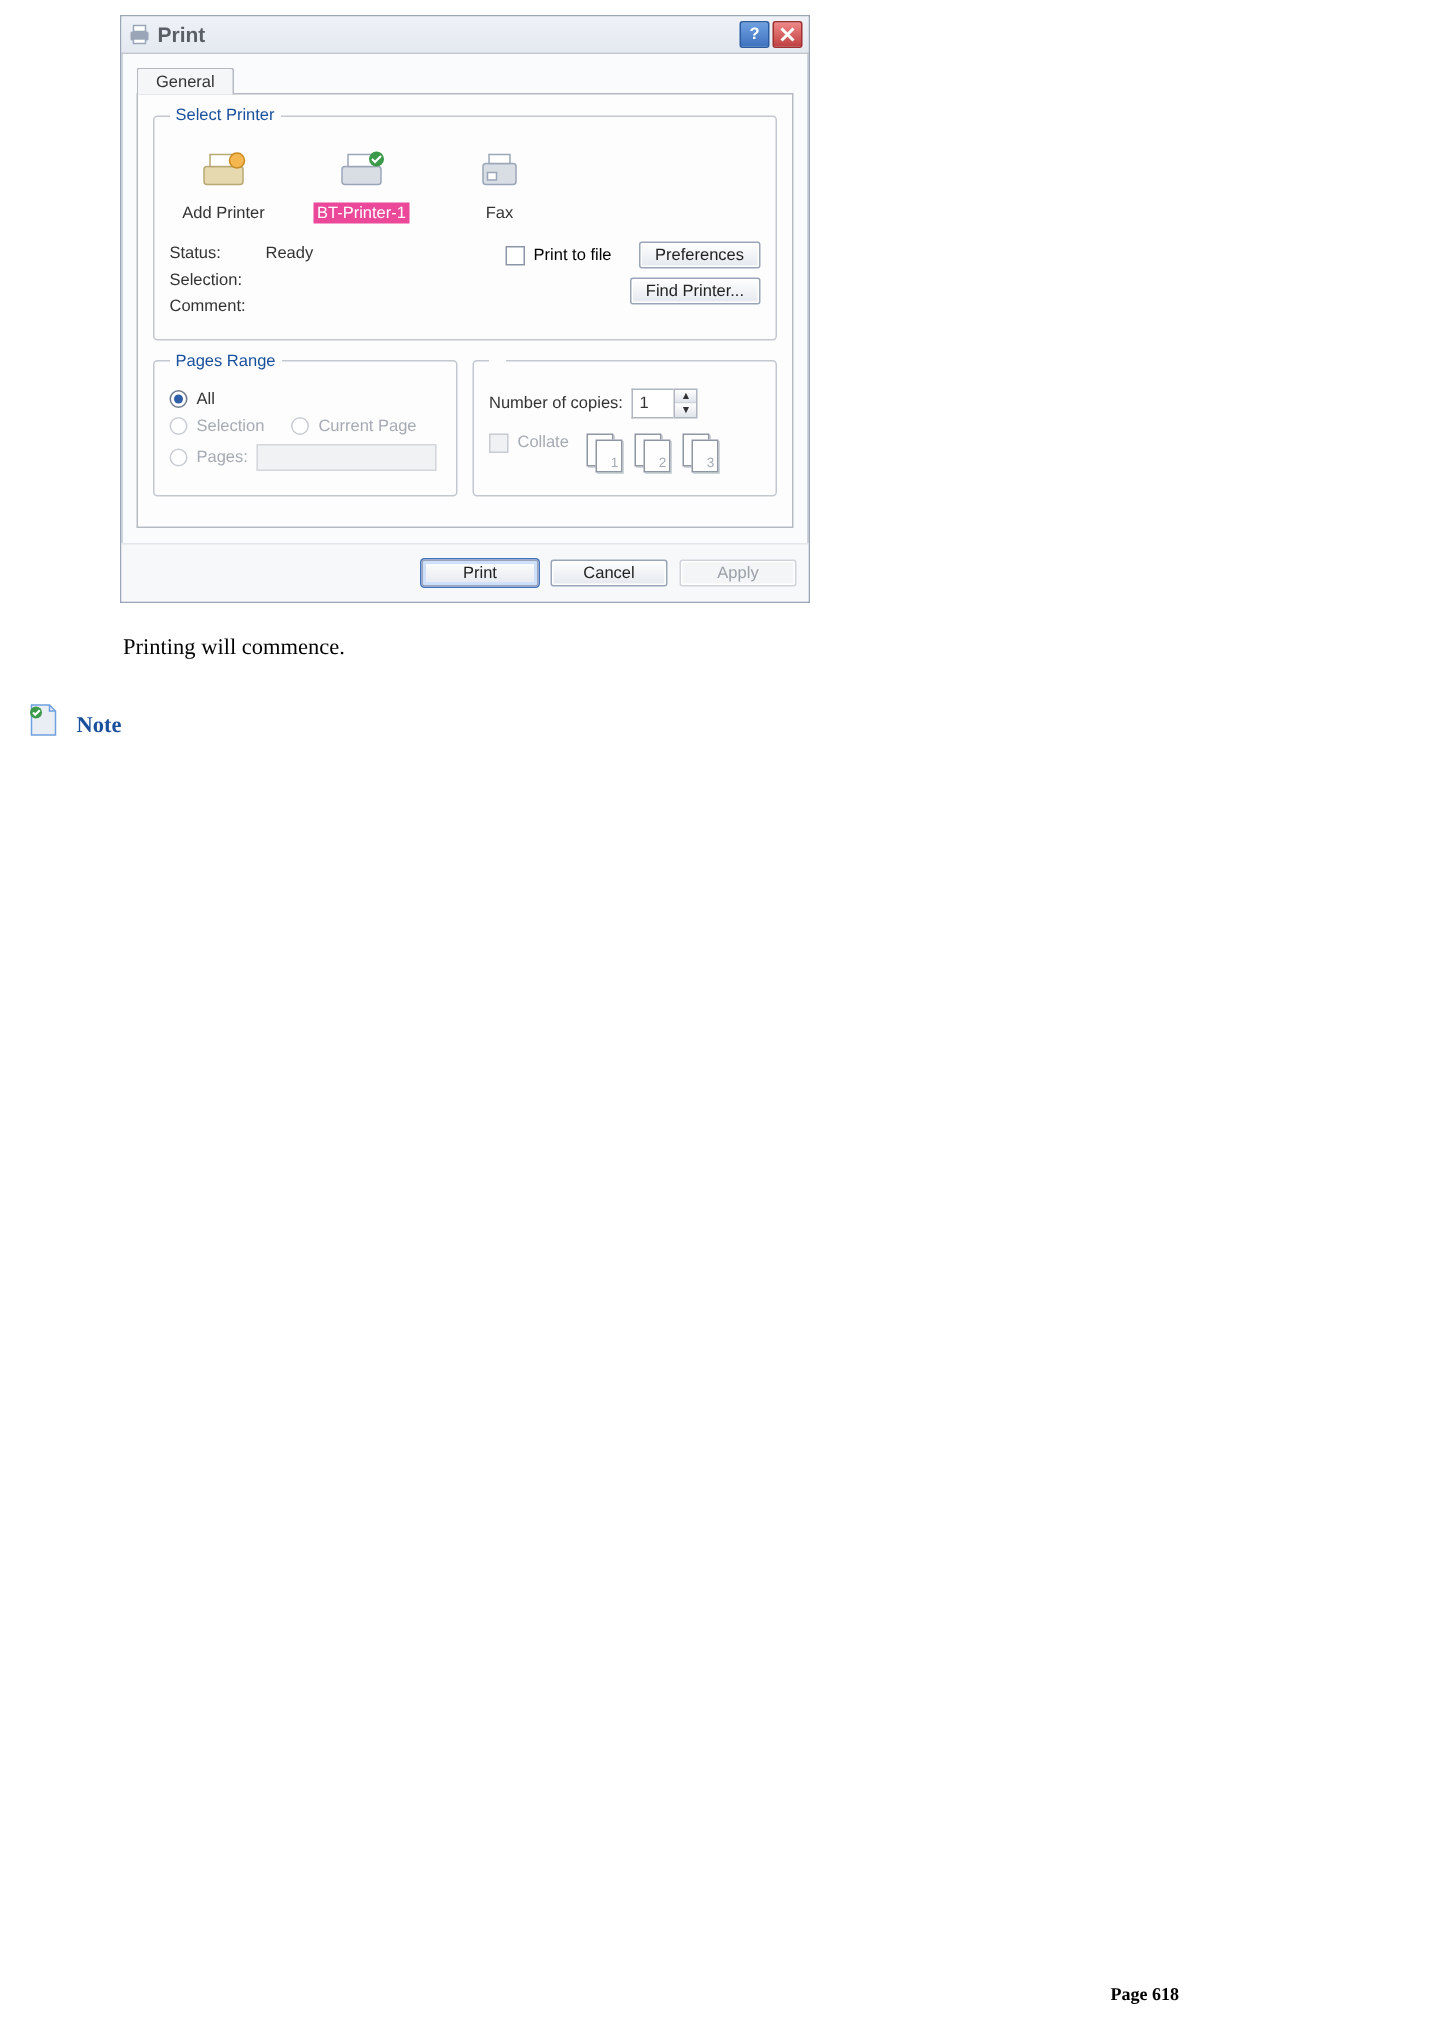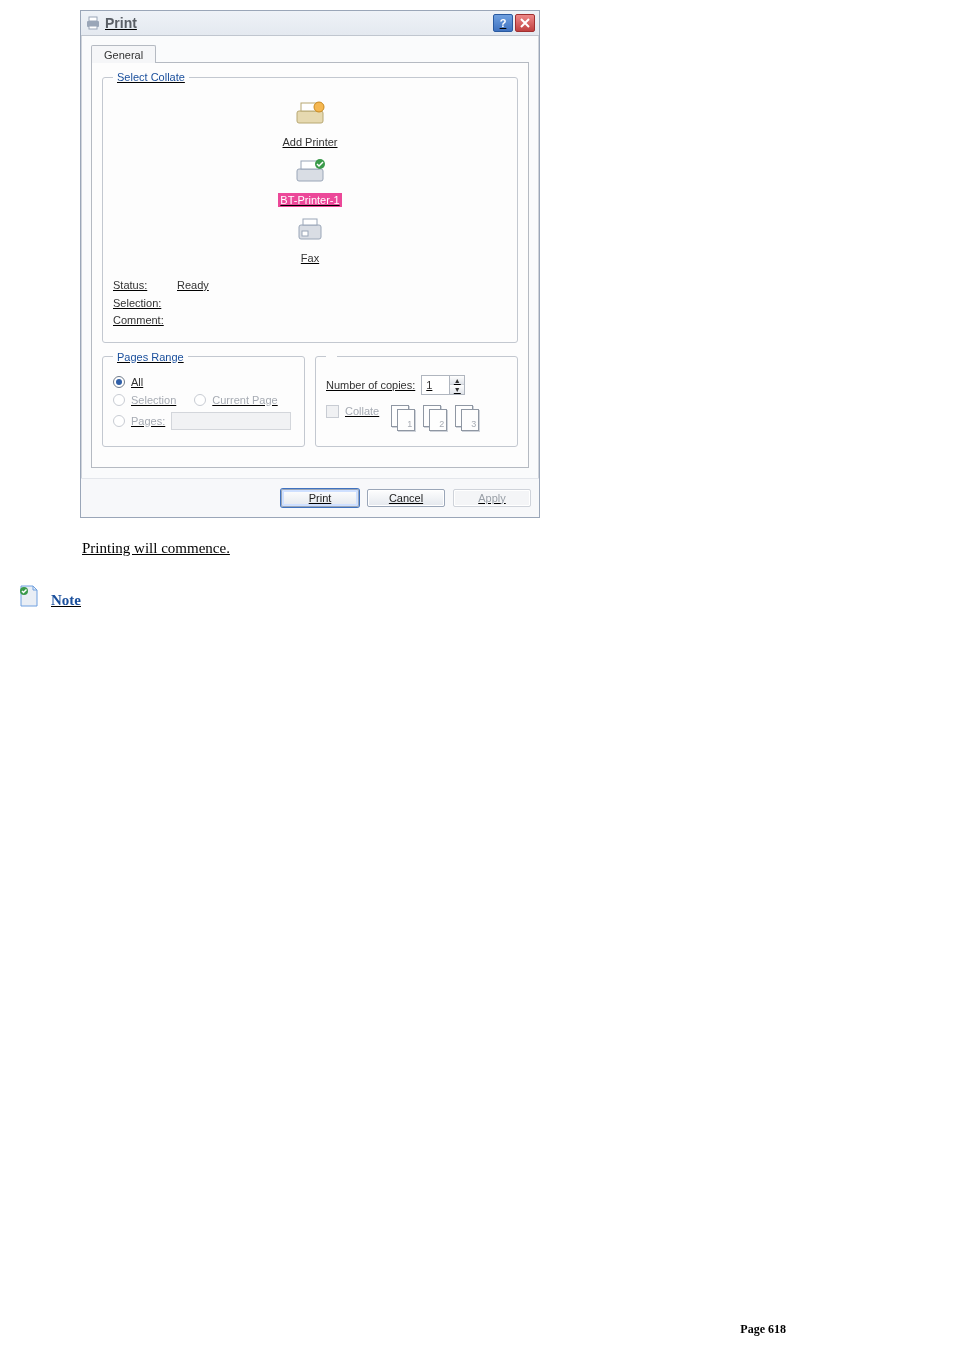--- a/index.html
+++ b/index.html
@@ -10,21 +10,20 @@
     padding: 0;
     background: #fff;
     color: #000;
     width: 954px;
   }
   .page {
     position: relative;
     width: 804px;
     min-height: 1351px;
     padding: 10px 10px 40px 10px;
-    text-decoration: underline;
   }
   
   .dialog {
     width: 460px;
     margin-left: 70px;
     font-family: Tahoma, Arial, sans-serif;
     font-size: 11px;
     border: 1px solid #9aa6b8;
     background: #fafbfc;
     box-shadow: 0 0 0 1px #d0d4db inset;
@@ -86,24 +85,23 @@
     margin: 0 0 8px 0;
     background: #fdfdfd;
   }
   fieldset.group > legend {
     color: #1a4f9c;
     font-size: 11px;
     padding: 0 4px;
   }
   .printer-row {
     display: flex;
-    gap: 8px;
-    align-items: center;
+    gap: 24px;
+    align-items: flex-end;
     padding: 6px 2px 8px 2px;
-    flex-direction: column;
   }
   .printer-item {
     display: flex;
     flex-direction: column;
     align-items: center;
     width: 68px;
     font-size: 11px;
     color: #333;
     text-align: center;
   }
@@ -268,21 +266,21 @@
         <svg width="10" height="10" viewBox="0 0 10 10">
             <path d="M1 1 L9 9 M9 1 L1 9" stroke="#fff" stroke-width="2"></path>
           </svg>
       </span>
     </div>
     <div class="dialog-body">
       <span class="tab">General</span>
       <div class="tabpane">
 
         <fieldset class="group">
-          <legend>Select Collate</legend>
+          <legend>Select Printer</legend>
           <div class="printer-row">
             <div class="printer-item">
               <svg width="34" height="32" viewBox="0 0 34 32">
                 <rect x="4" y="12" width="26" height="12" rx="2" fill="#e6d9b0" stroke="#b8a872"></rect>
                 <rect x="8" y="4" width="18" height="8" fill="#fff" stroke="#b8a872"></rect>
                 <circle cx="26" cy="8" r="5" fill="#f5b750" stroke="#c98a20"></circle>
               </svg>
               <span class="label">Add Printer</span>
             </div>
             <div class="printer-item selected">
@@ -311,20 +309,29 @@
                 <span>Ready</span>
               </div>
               <div class="kv">
                 <span class="k">Selection:</span>
                 <span></span>
               </div>
               <div class="kv">
                 <span class="k">Comment:</span>
                 <span></span>
               </div>
+            </div>
+            <div class="status-right">
+              <div class="inline-row">
+                <span class="checkbox"></span>
+                <span>Print to file</span>
+                <span style="width:6px"></span>
+                <span class="xp-btn">Preferences</span>
+              </div>
+              <span class="xp-btn">Find Printer...</span>
             </div>
           </div>
         </fieldset>
 
         <div class="row2">
           <fieldset class="group col-left">
             <legend>Pages Range</legend>
             <div class="opt">
               <span class="radio selected"></span>
               <span>All</span>

